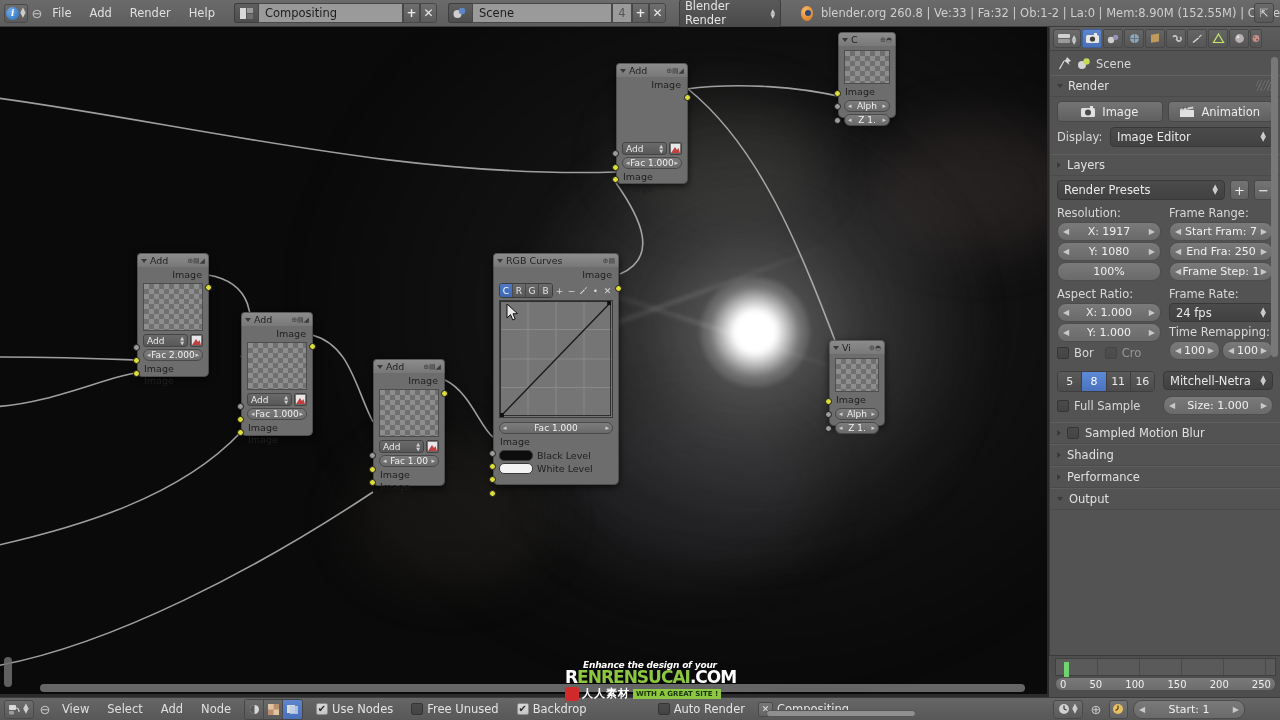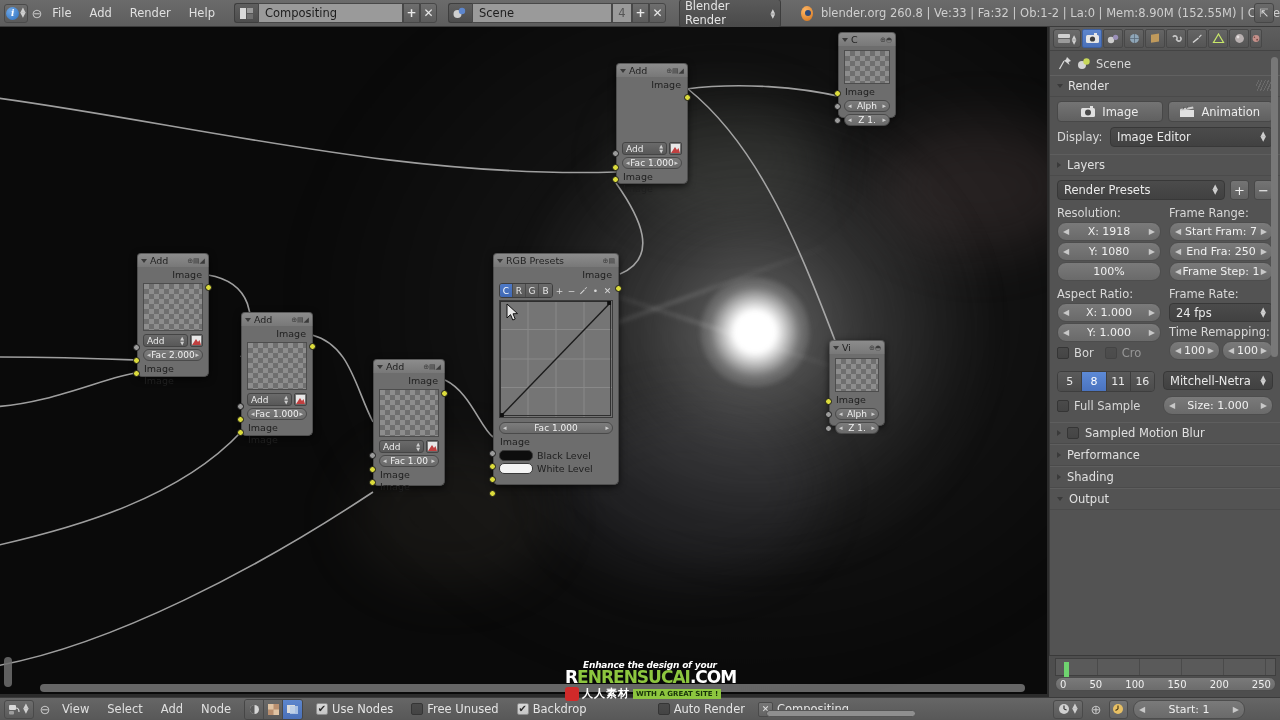--- a/index.html
+++ b/index.html
@@ -590,21 +590,21 @@
         <div class="row-left">Image</div>
         <div class="sock sock-yellow" style="left:-5px;top:93px;"></div>
         <div class="row-left">Image</div>
         <div class="sock sock-yellow" style="left:-5px;top:106px;"></div>
       </div>
     </div>
 
     <div class="node" style="left:493px;top:226px;width:126px;">
       <div class="node-head">
         <span class="tri-down"></span>
-        <span class="node-title">RGB Presets</span>
+        <span class="node-title">RGB Curves</span>
         <span style="font-size:7px;opacity:.7;">⊕▤</span>
       </div>
       <div class="node-body" style="height:218px;">
         <div class="row-right">Image</div>
         <div class="sock sock-yellow" style="right:-4px;top:18px;"></div>
 
         <div class="curve-tools">
           <div class="chan-group">
             <div class="chan active">C</div>
             <div class="chan">R</div>
@@ -849,21 +849,21 @@
         </div>
         <div class="plusminus">+</div>
         <div class="plusminus">−</div>
       </div>
 
       <div style="display:flex;gap:8px;margin-top:6px;">
         <div style="flex:1;">
           <div class="lbl">Resolution:</div>
           <div class="num-field" style="margin-top:2px;">
             <span class="a">◀</span>
-            <span class="c">X: 1918</span>
+            <span class="c">X: 1917</span>
             <span class="a">▶</span>
           </div>
           <div class="num-field" style="margin-top:1px;">
             <span class="a">◀</span>
             <span class="c">Y: 1080</span>
             <span class="a">▶</span>
           </div>
           <div class="num-field" style="margin-top:1px;justify-content:center;">
             <span class="c">100%</span>
           </div>
@@ -964,26 +964,26 @@
     </div>
 
     <div class="collapsed-hdr">
       <span class="tri"></span>
       <span class="cbox"></span>
       <span>Sampled Motion Blur</span>
       <span class="grip"></span>
     </div>
     <div class="collapsed-hdr">
       <span class="tri"></span>
-      <span>Performance</span>
+      <span>Shading</span>
       <span class="grip"></span>
     </div>
     <div class="collapsed-hdr">
       <span class="tri"></span>
-      <span>Shading</span>
+      <span>Performance</span>
       <span class="grip"></span>
     </div>
     <div class="collapsed-hdr">
       <span class="tri-down"></span>
       <span>Output</span>
       <span class="grip"></span>
     </div>
 
     <div class="scrollbar-v"></div>
   </div>

